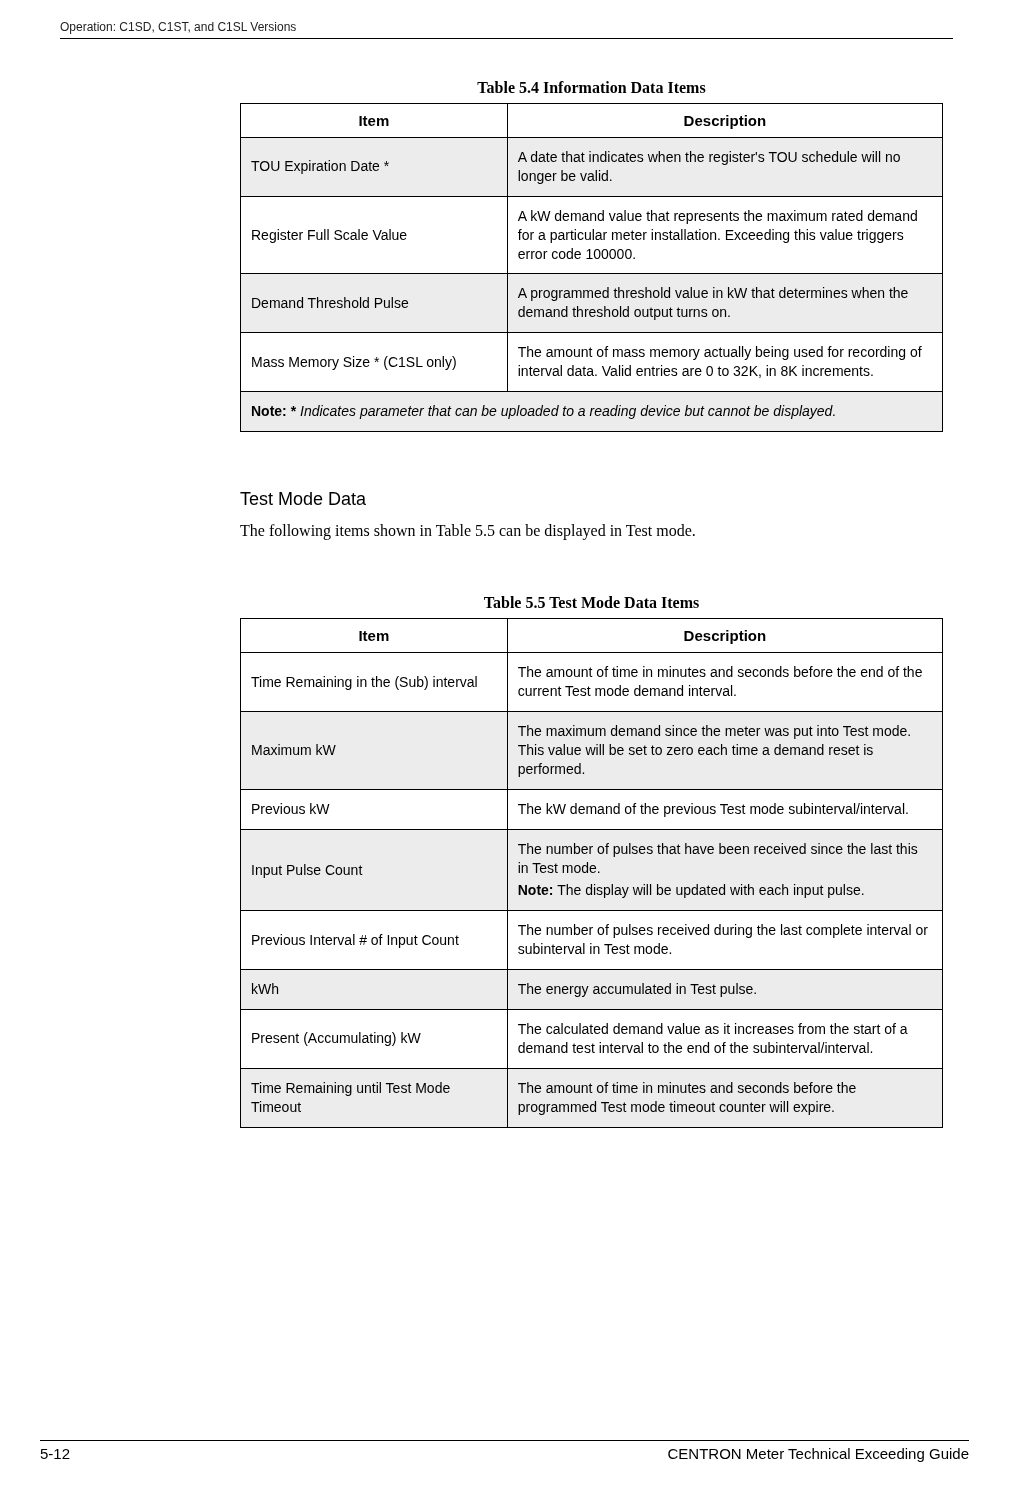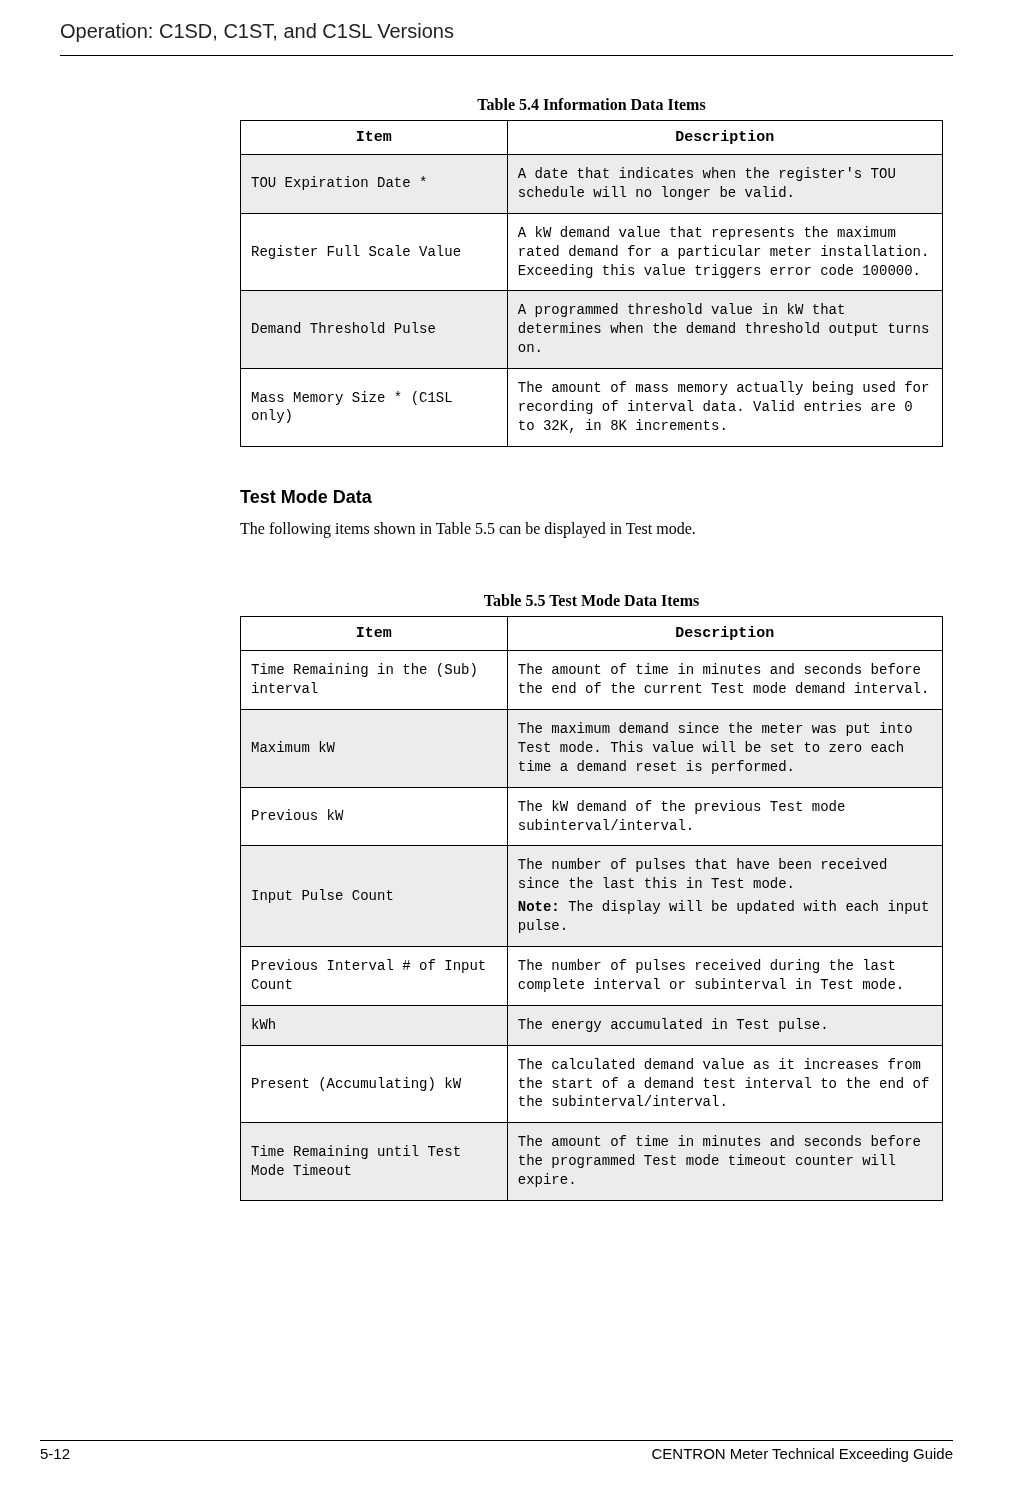--- a/index.html
+++ b/index.html
@@ -7,43 +7,43 @@
     font-family: Georgia, 'Times New Roman', serif;
     background: #fff;
     color: #000;
     width: 1013px;
     height: 1490px;
     position: relative;
     padding: 20px 60px 40px 60px;
   }
   .header {
     font-family: Arial, Helvetica, sans-serif;
-    font-size: 20px;
+    font-size: 12px;
     color: #222;
     border-bottom: 1px solid #000;
-    padding-bottom: 12px;
+    padding-bottom: 4px;
     margin-bottom: 40px;
   }
   .content {
     margin-left: 180px;
     margin-right: 10px;
   }
   .table-caption {
     font-family: Georgia, 'Times New Roman', serif;
     font-weight: bold;
     text-align: center;
     font-size: 16px;
     margin-bottom: 6px;
   }
   table {
     width: 100%;
     border-collapse: collapse;
-    font-family: Liberation Mono, monospace;
+    font-family: Liberation Sans, sans-serif;
     font-size: 14px;
-    margin-bottom: 40px;
+    margin-bottom: 57px;
   }
   th {
     border: 1px solid #000;
     background: #fff;
     padding: 8px 10px;
     font-weight: bold;
     text-align: center;
     font-size: 15px;
   }
   td {
@@ -57,36 +57,36 @@
   tr.shaded td { background: #ececec; }
   td.note-cell {
     background: #ececec;
   }
   td.note-cell .note-strong { font-weight: bold; }
   td.note-cell .note-rest { font-style: italic; font-weight: normal; }
   .desc-note { display:block; margin-top:4px; }
   .desc-note .note-strong { font-weight: bold; font-style: normal; }
   .section-heading {
     font-family: Arial, Helvetica, sans-serif;
-    font-weight: bold;
+    font-weight: normal;
     font-size: 18px;
     margin-top: 30px;
     margin-bottom: 10px;
   }
   .body-text {
     font-family: Georgia, 'Times New Roman', serif;
     font-size: 16px;
     margin-bottom: 52px;
     line-height: 1.4;
   }
   .footer {
     position: absolute;
     bottom: 28px;
     left: 40px;
-    right: 60px;
+    right: 44px;
     border-top: 1px solid #000;
     padding-top: 4px;
     display: flex;
     justify-content: space-between;
     font-family: Arial, Helvetica, sans-serif;
     font-size: 15px;
   }
 </style>
 </head>
 <body>
@@ -112,20 +112,25 @@
         <td class="item-cell">Register Full Scale Value</td>
         <td class="desc-cell">A kW demand value that represents the maximum rated demand for a particular meter installation. Exceeding this value triggers error code 100000.</td>
       </tr>
       <tr class="shaded">
         <td class="item-cell">Demand Threshold Pulse</td>
         <td class="desc-cell">A programmed threshold value in kW that determines when the demand threshold output turns on.</td>
       </tr>
       <tr>
         <td class="item-cell">Mass Memory Size * (C1SL only)</td>
         <td class="desc-cell">The amount of mass memory actually being used for recording of interval data. Valid entries are 0 to 32K, in 8K increments.</td>
+      </tr>
+      <tr>
+        <td class="note-cell" colspan="2">
+          <span class="note-strong">Note: *</span><span class="note-rest"> Indicates parameter that can be uploaded to a reading device but cannot be displayed.</span>
+        </td>
       </tr>
     </tbody>
   </table>
 
   <div class="section-heading">Test Mode Data</div>
   <div class="body-text">The following items shown in Table 5.5 can be displayed in Test mode.</div>
 
   <div class="table-caption">Table 5.5 Test Mode Data Items</div>
   <table>
     <thead>

